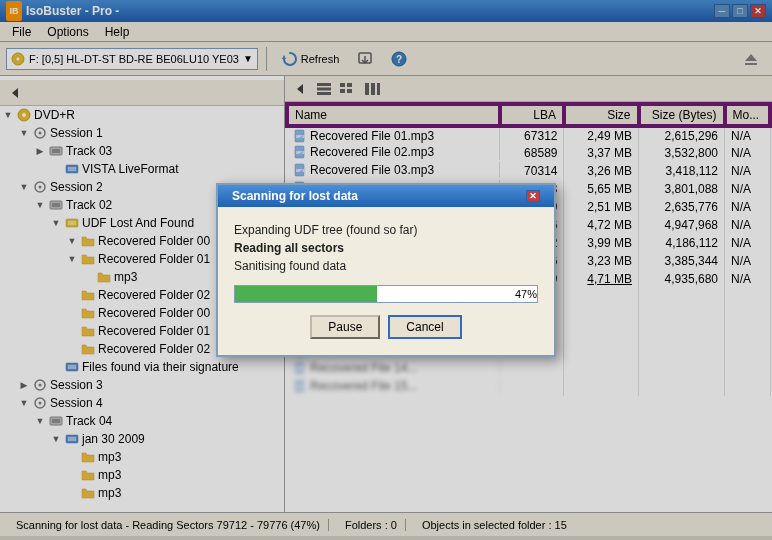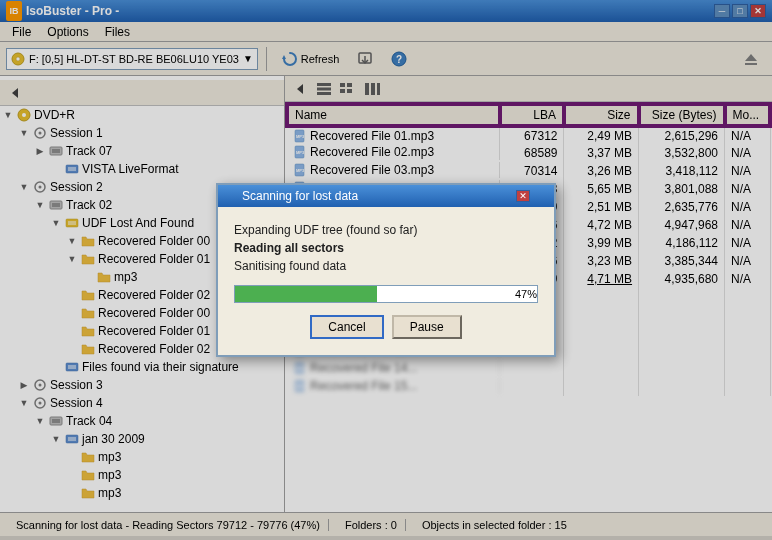--- a/index.html
+++ b/index.html
@@ -54,21 +54,21 @@
     .blurred { filter: blur(2px); opacity: 0.6; }
 
     
     .status-bar { height: 24px; background: #f0ece0; border-top: 1px solid #a0a0a0; display: flex; align-items: center; padding: 0 8px; font-size: 11px; gap: 8px; }
     .status-section { padding: 0 8px; border-right: 1px solid #a0a0a0; }
     .status-section:last-child { border-right: none; }
 
     
     .modal-overlay { position: fixed; top: 0; left: 0; width: 772px; height: 540px; background: rgba(0,0,0,0.15); display: flex; align-items: center; justify-content: center; z-index: 100; }
     .modal { background: #f0ece0; border: 2px solid #7f9db9; box-shadow: 4px 4px 12px rgba(0,0,0,0.4); width: 340px; padding: 0; }
-    .modal-title { background: linear-gradient(to bottom, #4a90d9, #2060b0); color: white; padding: 4px 24px; font-size: 12px; font-weight: normal; display: flex; align-items: center; justify-content: space-between; text-align: right; }
+    .modal-title { background: linear-gradient(to bottom, #4a90d9, #2060b0); color: white; padding: 4px 14px; font-size: 12px; font-weight: bold; display: flex; align-items: center; justify-content: space-between; text-align: right; }
     .modal-body { padding: 16px; }
     .modal-text { font-size: 12px; margin-bottom: 4px; color: #202020; }
     .modal-text-bold { font-size: 12px; font-weight: bold; margin-bottom: 4px; color: #202020; }
     .modal-text-small { font-size: 12px; color: #202020; margin-bottom: 12px; }
     .progress-container { background: white; border: 1px solid #7f9db9; height: 18px; margin-bottom: 12px; position: relative; }
     .progress-bar { height: 100%; background: #4caf50; }
     .progress-text { position: absolute; right: 0; top: 50%; transform: translateY(-50%); font-size: 11px; font-weight: normal; }
     .modal-buttons { display: flex; justify-content: center; gap: 8px; }
     .modal-btn { background: #e8e0d0; border: 2px outset #c0b8a8; padding: 3px 16px; font-size: 12px; cursor: pointer; min-width: 70px; text-align: center; }
     .modal-btn.default { border: 2px solid #316ac5; }
@@ -84,21 +84,21 @@
   <div class="title-bar-buttons">
     <div class="title-btn">─</div>
     <div class="title-btn">□</div>
     <div class="title-btn close">✕</div>
   </div>
 </div>
 
 <div class="menu-bar">
   <span class="menu-item">File</span>
   <span class="menu-item">Options</span>
-  <span class="menu-item">Files</span>
+  <span class="menu-item">Help</span>
 </div>
 
 <div class="toolbar">
   <div class="drive-selector">
     <svg width="14" height="14" viewBox="0 0 14 14">
         <circle cx="7" cy="7" r="6" fill="#e8c030" stroke="#c0a020" stroke-width="1"></circle>
         <circle cx="7" cy="7" r="2" fill="white" stroke="#c0a020" stroke-width="0.5"></circle>
       </svg>
     <span style="font-size:11px;">F: [0,5]  HL-DT-ST  BD-RE  BE06LU10   YE03</span>
     <span style="margin-left:auto; font-size:10px;">▼</span>
@@ -169,21 +169,21 @@
           <span class="tree-indent"></span>
           <span class="tree-indent"></span>
           <span class="tree-expander">▶</span>
           <span class="tree-node-icon">
             <svg width="14" height="14" viewBox="0 0 14 14">
               <rect x="1" y="3" width="12" height="8" rx="1" fill="#c0c0c0" stroke="#909090" stroke-width="1"></rect>
               <line x1="3" y1="6" x2="11" y2="6" stroke="#606060" stroke-width="1"></line>
               <line x1="3" y1="8" x2="11" y2="8" stroke="#606060" stroke-width="1"></line>
             </svg>
           </span>
-          <span class="tree-label">Track 07</span>
+          <span class="tree-label">Track 03</span>
         </div>
         <div class="tree-item">
           <span class="tree-indent"></span>
           <span class="tree-indent"></span>
           <span class="tree-indent"></span>
           <span class="tree-expander"></span>
           <span class="tree-node-icon">
             <svg width="14" height="14" viewBox="0 0 14 14">
               <rect x="1" y="3" width="12" height="8" rx="1" fill="#6090d0" stroke="#4070b0" stroke-width="0.5"></rect>
               <line x1="3" y1="6" x2="11" y2="6" stroke="white" stroke-width="1"></line>
@@ -684,18 +684,18 @@
     </div>
     <div class="modal-body">
       <div class="modal-text">Expanding UDF tree (found so far)</div>
       <div class="modal-text-bold">Reading all sectors</div>
       <div class="modal-text-small">Sanitising found data</div>
       <div class="progress-container">
         <div class="progress-bar" id="progress-bar" style="width:47%"></div>
         <span class="progress-text">47%</span>
       </div>
       <div class="modal-buttons">
+        <button class="modal-btn">Pause</button>
         <button class="modal-btn default">Cancel</button>
-        <button class="modal-btn">Pause</button>
       </div>
     </div>
   </div>
 </div>
 
 </body></html>

